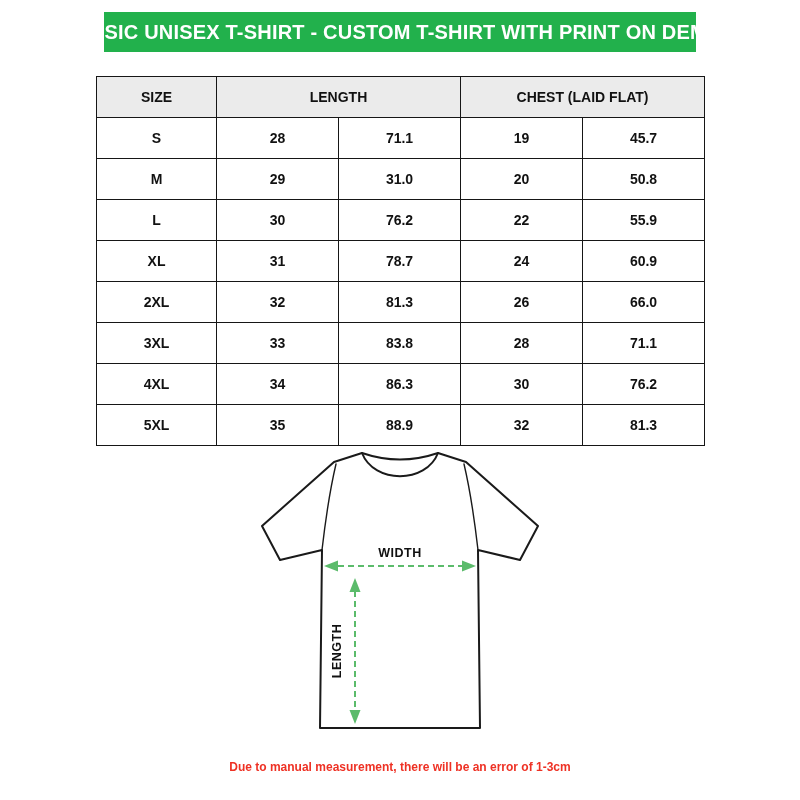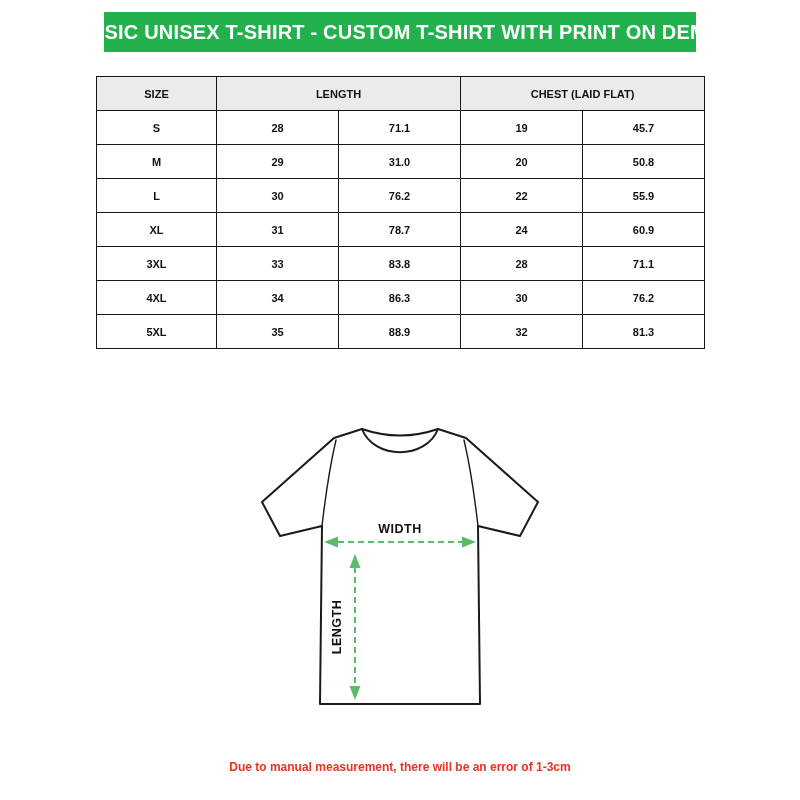--- a/index.html
+++ b/index.html
@@ -15,26 +15,26 @@
     background:#22b14c; color:#ffffff;
     display:flex; align-items:center; justify-content:center;
     font-weight:bold; font-size:20px; letter-spacing:.2px; white-space:nowrap;
   }
   table.size-table {
     position:absolute; left:96px; top:76px; width:608px;
     border-collapse:collapse; table-layout:fixed;
   }
   table.size-table th, table.size-table td {
     border:1.5px solid #161616;
-    height:34px; padding:0;
+    height:41px; padding:0;
     text-align:center; vertical-align:middle;
-    font-weight:bold; font-size:11px; color:#111111;
+    font-weight:bold; font-size:14px; color:#111111;
   }
   table.size-table thead th { background:#ebebeb; }
-  .diagram-wrap { position:absolute; left:250px; top:416px; width:300px; height:310px;text-align:center; }
+  .diagram-wrap { position:absolute; left:250px; top:440px; width:300px; height:310px;text-align:center; }
   .tshirt text { fill:#111111; font-weight:bold; font-family:"Liberation Sans", sans-serif; }
   .footer-note {
     position:absolute; left:0; top:760px; width:800px;
     text-align:center; font-weight:bold; font-size:12px; color:#ee3124;
   }
 </style>
 </head>
 <body>
 
 <div class="banner">
@@ -79,20 +79,27 @@
       <td>55.9</td>
     </tr>
     <tr>
       <td>XL</td>
       <td>31</td>
       <td>78.7</td>
       <td>24</td>
       <td>60.9</td>
     </tr>
     <tr>
+      <td>2XL</td>
+      <td>32</td>
+      <td>81.3</td>
+      <td>26</td>
+      <td>66.0</td>
+    </tr>
+    <tr>
       <td>3XL</td>
       <td>33</td>
       <td>83.8</td>
       <td>28</td>
       <td>71.1</td>
     </tr>
     <tr>
       <td>4XL</td>
       <td>34</td>
       <td>86.3</td>

